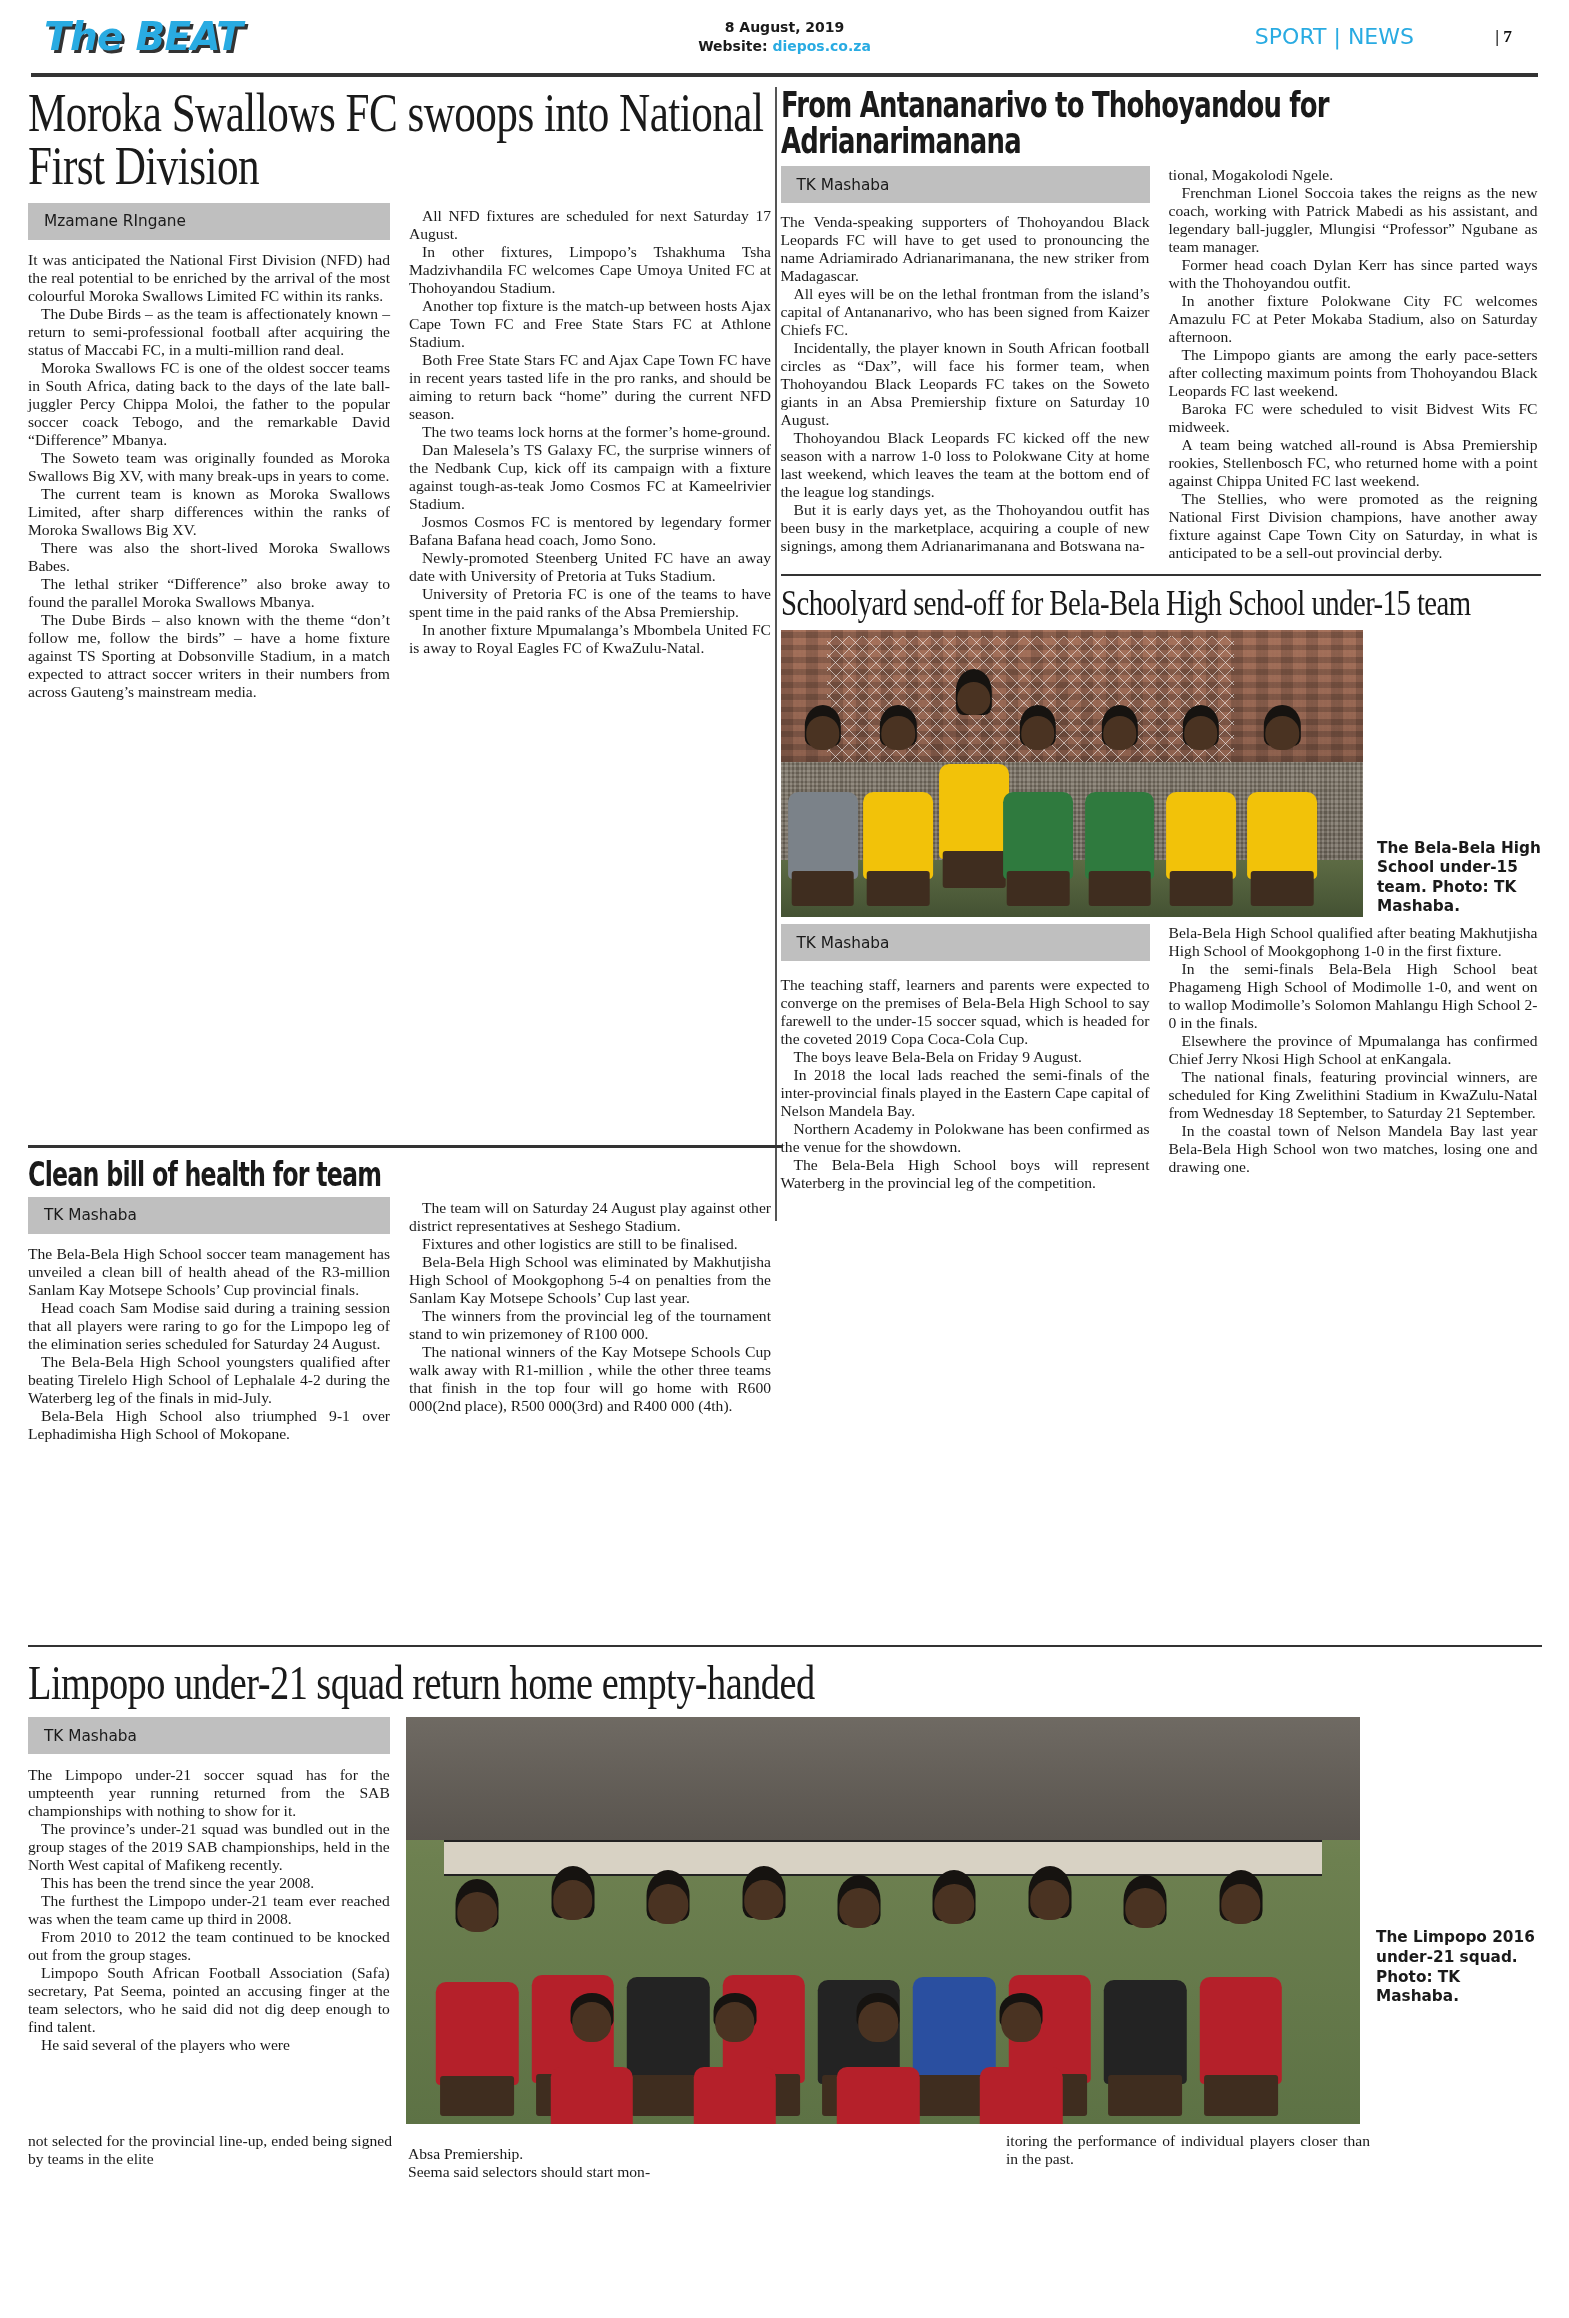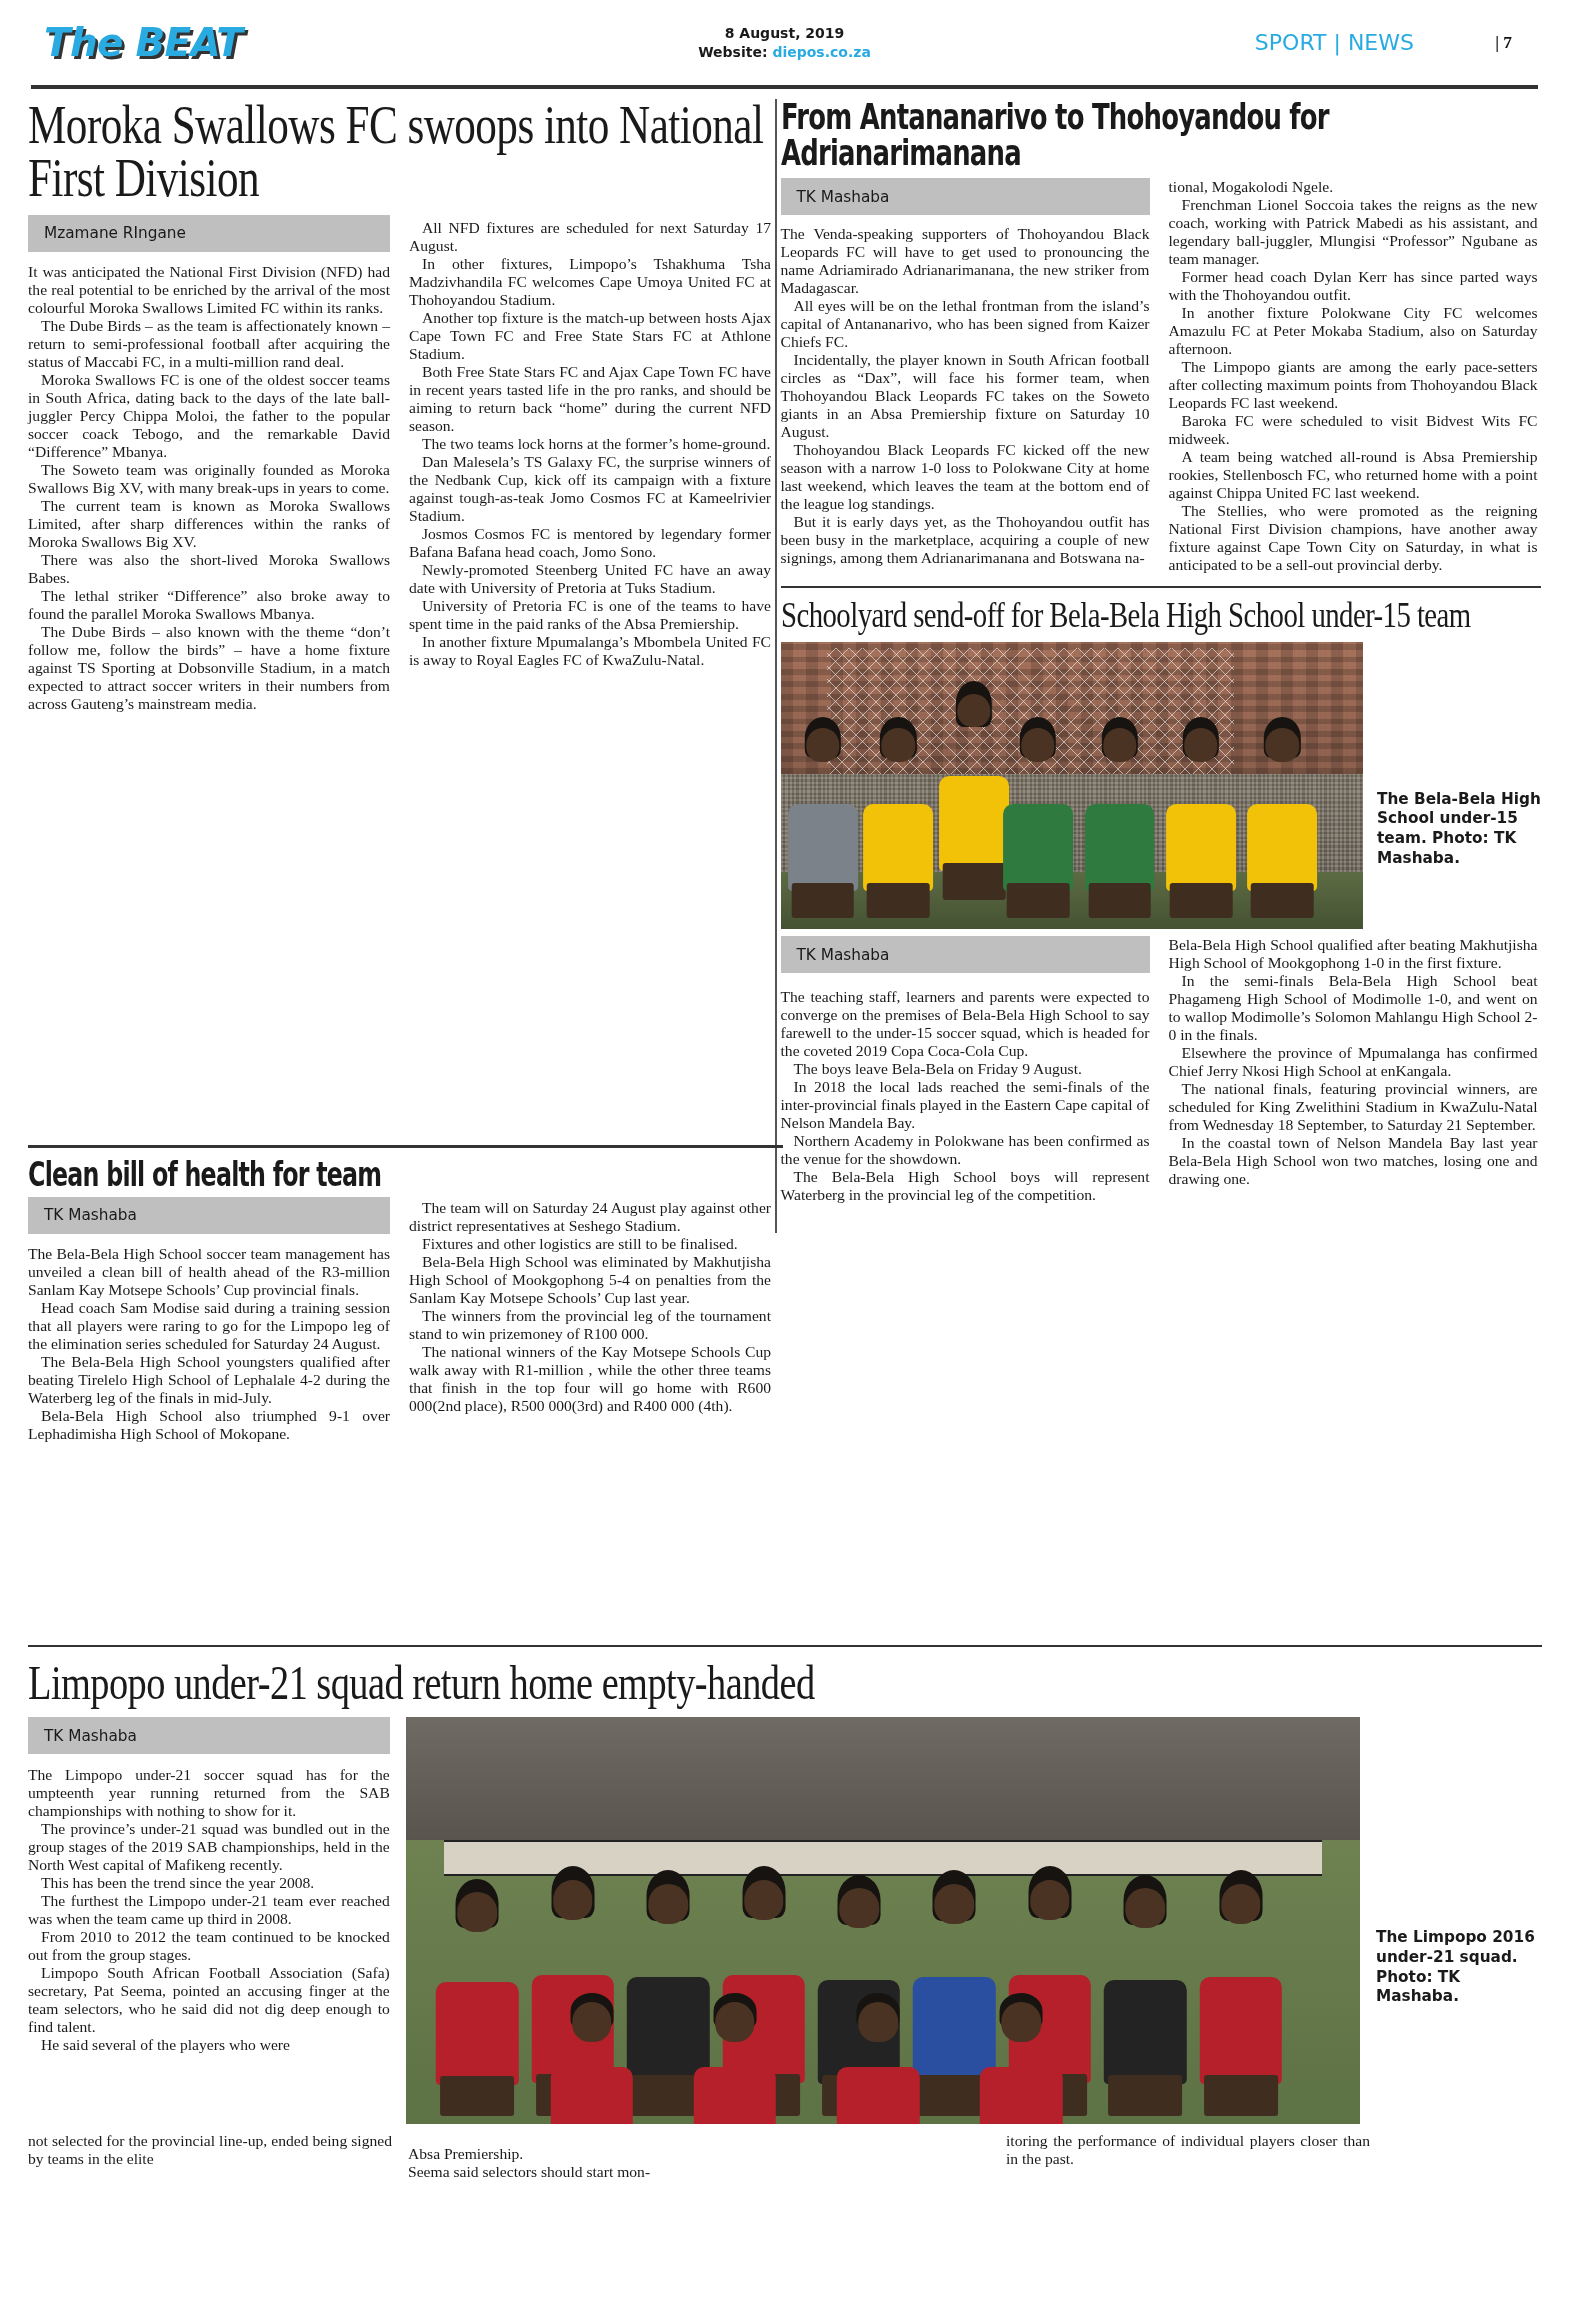--- a/index.html
+++ b/index.html
@@ -7,21 +7,21 @@
   body {
     width:1569px; height:2319px;
     font-family:"Liberation Serif", serif;
     color:#1a1a1a;
     position:relative;
     overflow:hidden;
   }
   .page { width:1569px; height:2319px; padding:0 28px; position:relative; }
 
   
-  .masthead { height:85px; display:flex; align-items:center; position:relative; }
+  .masthead { height:73px; display:flex; align-items:center; position:relative; }
   .logo {
     font-family:"DejaVu Sans", sans-serif;
     font-weight:bold; font-style:italic;
     font-size:39px; letter-spacing:-0.7px;
     color:#29ABE2;
     text-shadow:2.9px 2.9px 0 #333;
     margin-left:16px;
   }
   .masthead-center {
     position:absolute; left:50%; transform:translateX(-50%);
@@ -98,21 +98,21 @@
   .art1-c { width:362px; }
   .art1-c2 { padding-top:4.4px; }
 
   .art2 h1 { font-size:36px; margin-bottom:7.3px; }
   .art2-cols { display:flex; margin-top:4.4px; gap:19px; }
   .art2-c { width:369px; }
 
   
   .school { margin-top:11.6px; }
   .school h2 { font-size:36px; margin-bottom:5.8px; }
-  .school-photo-row { display:flex; gap:14.5px; margin-top:8.7px; align-items:center; }
+  .school-photo-row { display:flex; gap:14.5px; margin-top:8.7px; align-items:flex-end; }
   .school-cols { display:flex; gap:19px; margin-top:7.3px; }
   .school-c { width:369px; }
 
   
   .clean { margin-top:4.4px; }
   .clean h2 { font-size:33px; margin-bottom:5.8px; }
   .clean-cols { display:flex; gap:19px; margin-top:5.8px; }
   .clean-c { width:362px; }
 
   

